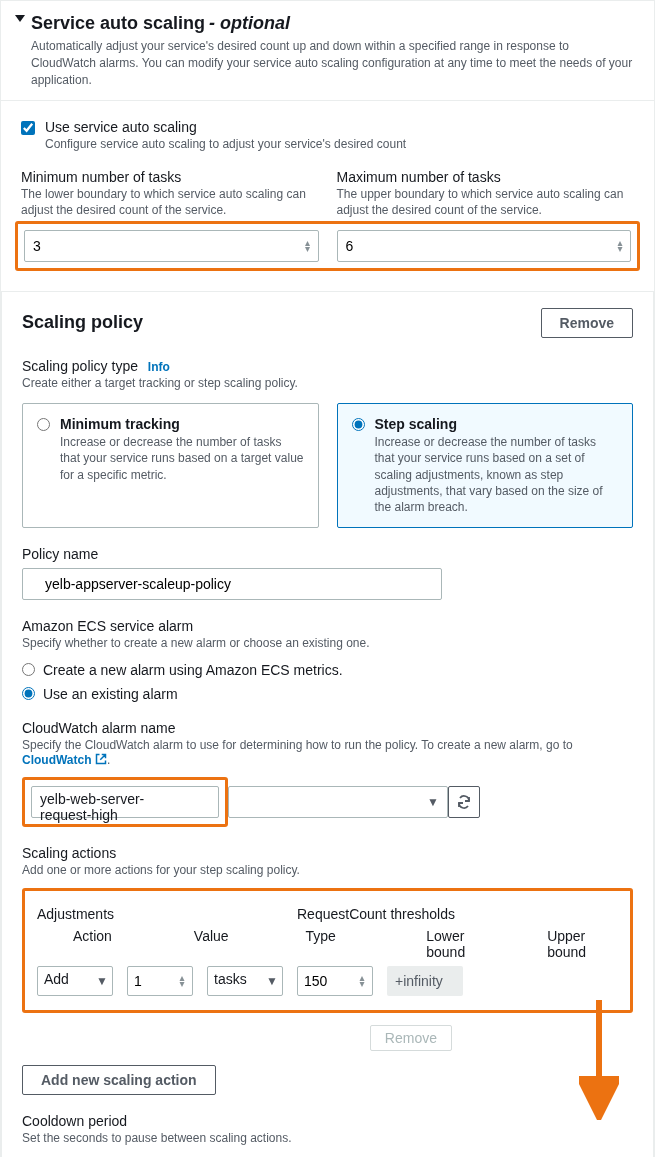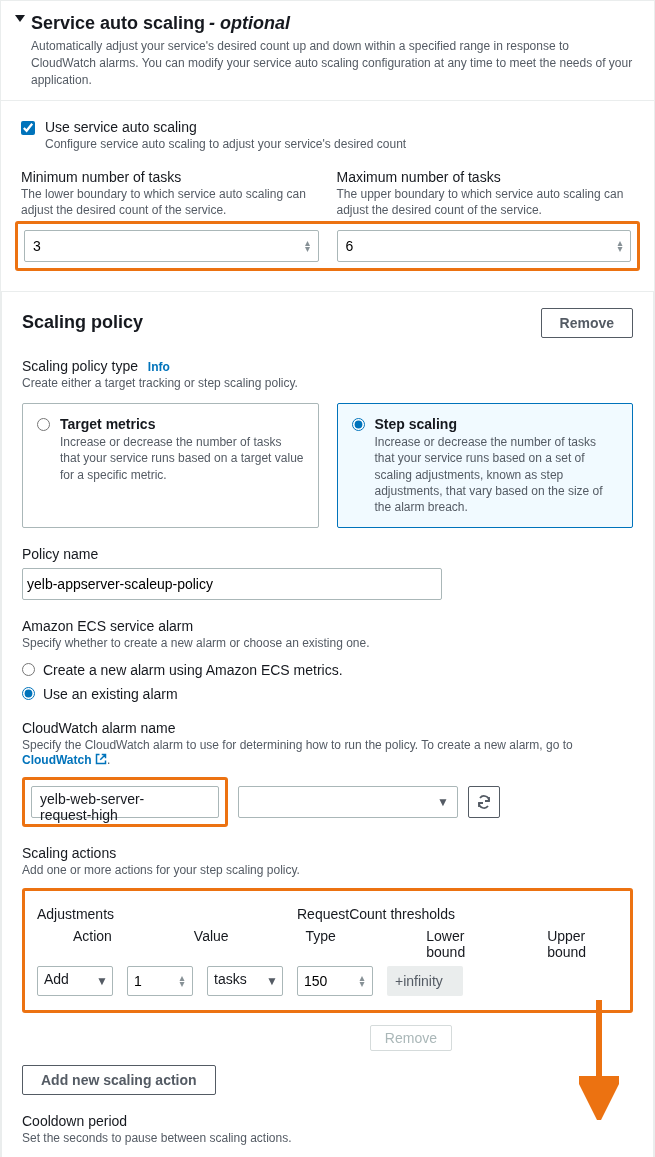--- a/index.html
+++ b/index.html
@@ -42,30 +42,30 @@
   .section-label { font-size: 14px; font-weight: 400; margin-top: 4px; }
   .info-link { color: #0073bb; font-size: 12px; font-weight: 700; margin-left: 6px; }
 
   .radio-cards { display: flex; gap: 18px; margin-top: 12px; }
   .radio-card { flex: 1; border: 1px solid #aab7b8; border-radius: 2px; padding: 12px 14px; display: flex; gap: 10px; align-items: flex-start; }
   .radio-card.selected { border: 1px solid #0073bb; background: #f1faff; }
   .radio-card input[type=radio] { accent-color: #0073bb; margin-top: 2px; flex-shrink: 0; }
   .radio-card .rc-title { font-weight: 700; font-size: 14px; }
   .radio-card .rc-desc { font-size: 12px; color: #545b64; margin-top: 2px; line-height: 1.35; }
 
-  .text-input { border: 1px solid #aab7b8; border-radius: 2px; height: 32px; padding: 4px 4px; font-size: 14px; width: 100%; max-width: 420px; }
+  .text-input { border: 1px solid #aab7b8; border-radius: 2px; height: 32px; padding: 4px 22px; font-size: 14px; width: 100%; max-width: 420px; }
 
   .radio-list { margin-top: 10px; }
   .radio-list label { display: flex; align-items: center; gap: 8px; font-size: 14px; margin-bottom: 8px; }
   .radio-list input[type=radio] { accent-color: #0073bb; }
 
   .link { color: #0073bb; font-weight: 700; }
   .ext-icon { display: inline-block; width: 12px; height: 12px; vertical-align: -1px; }
 
-  .alarm-row { display: flex; gap: 10px; margin-top: 8px; align-items: center; }
+  .alarm-row { display: flex; margin-top: 8px; align-items: center; }
   .dropdown { border: 1px solid #aab7b8; border-radius: 2px; height: 32px; padding: 4px 28px 4px 8px; font-size: 14px; width: 420px; position: relative; background: #fff; }
   .dropdown-caret { position: absolute; right: 8px; top: 50%; transform: translateY(-50%); color: #545b64; font-size: 12px; }
   .refresh-btn { width: 32px; height: 32px; border: 1px solid #545b64; border-radius: 2px; background: #fff; display: flex; align-items: center; justify-content: center; cursor: pointer; }
   .refresh-btn svg { width: 16px; height: 16px; }
 
   .adjustments-box { border: 3px solid #ec7211; border-radius: 3px; padding: 8px 12px 14px 12px; margin-top: 10px; }
   .adj-header-row { display: flex; margin-bottom: 6px; margin-top: 7px; }
   .adj-header-row .hdr { font-size: 14px; }
   .adj-col-a { width: 260px; }
   .adj-col-b { flex: 1; }
@@ -139,21 +139,21 @@
         <div class="section-label">
           <span>Scaling policy type</span>
           <span class="info-link">Info</span>
         </div>
         <div class="field-desc">Create either a target tracking or step scaling policy.</div>
 
         <div class="radio-cards">
           <label class="radio-card">
             <input type="radio" name="ptype" style="">
             <div>
-              <div class="rc-title">Target metrics</div>
+              <div class="rc-title">Minimum tracking</div>
               <div class="rc-desc">Increase or decrease the number of tasks that your service runs based on a target value for a specific metric.</div>
             </div>
           </label>
           <label class="radio-card selected">
             <input type="radio" name="ptype" checked="" style="">
             <div>
               <div class="rc-title">Step scaling</div>
               <div class="rc-desc">Increase or decrease the number of tasks that your service runs based on a set of scaling adjustments, known as step adjustments, that vary based on the size of the alarm breach.</div>
             </div>
           </label>

